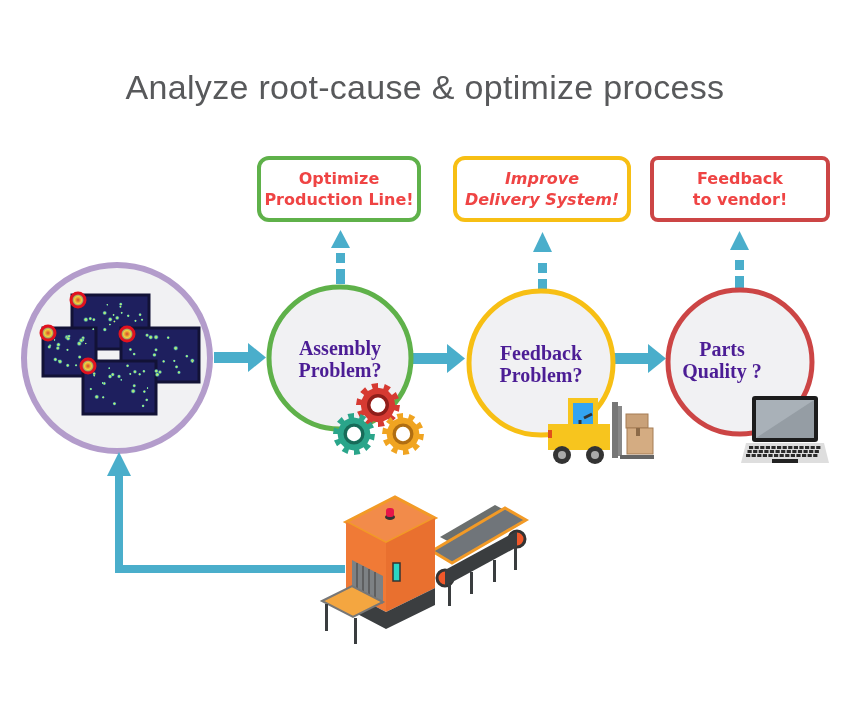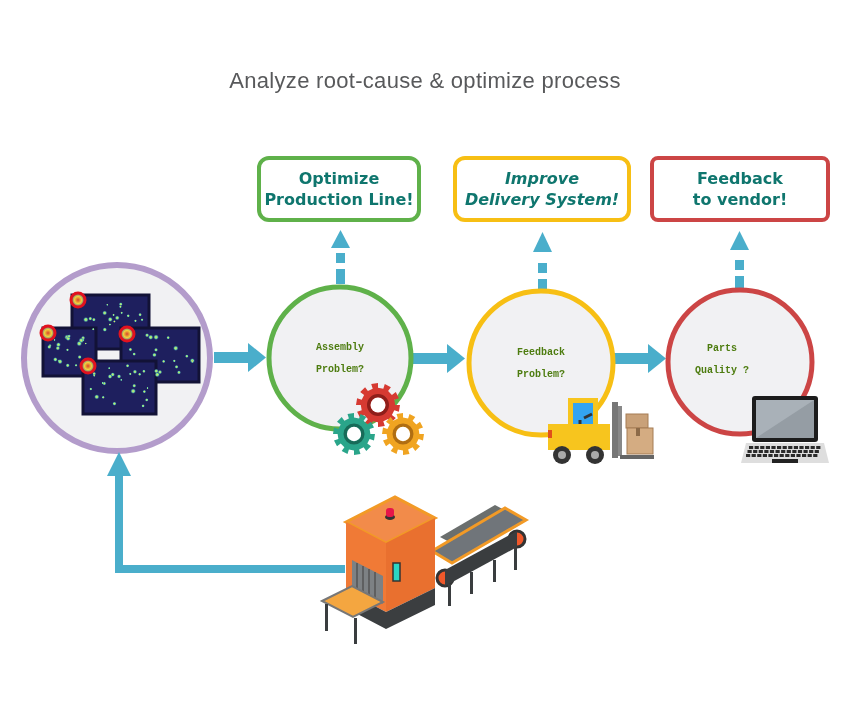--- a/index.html
+++ b/index.html
@@ -1,20 +1,20 @@
 <!DOCTYPE html>
 <html><head>
 <meta charset="utf-8">
 <style>
   html, body { margin:0; padding:0; background:#ffffff; }
   body { width:850px; height:722px; position:relative; overflow:hidden; font-family:"DejaVu Sans", sans-serif; }
-  .title { position:absolute; left:0; width:850px; top:68px; text-align:center; font-family:"Liberation Sans", sans-serif; font-size:22px; color:#58595b; letter-spacing:0.3px; }
+  .title { position:absolute; left:0; width:850px; top:68px; text-align:center; font-family:"Liberation Sans", sans-serif; font-size:34px; color:#58595b; letter-spacing:0.3px; }
   svg.main { position:absolute; left:0; top:0; }
-  .actbox { position:absolute; width:164px; height:66px; border:4px solid; border-radius:12px; background:#fff; box-sizing:border-box; display:flex; align-items:center; justify-content:center; text-align:center; font-family:"DejaVu Sans", sans-serif; font-weight:bold; font-size:16px; line-height:21px; color:#0f766e; white-space:pre-line; }
-  .ctext { position:absolute; text-align:center; font-family:Liberation Mono, monospace; font-weight:bold; font-size:10px; line-height:22px; color:#4d7c0f; white-space:pre-line; }
+  .actbox { position:absolute; width:164px; height:66px; border:4px solid; border-radius:12px; background:#fff; box-sizing:border-box; display:flex; align-items:center; justify-content:center; text-align:center; font-family:"DejaVu Sans", sans-serif; font-weight:bold; font-size:16px; line-height:21px; color:#ef4444; white-space:pre-line; }
+  .ctext { position:absolute; text-align:center; font-family:Liberation Serif, serif; font-weight:bold; font-size:20px; line-height:22px; color:#4c1d95; white-space:pre-line; }
 </style>
 </head>
 <body>
 
 <div class="title">Analyze root-cause &amp; optimize process</div>
 
 <svg class="main" width="850" height="722" viewBox="0 0 850 722">
   <defs>
     <radialGradient id="spot" cx="50%" cy="50%" r="50%">
       <stop offset="0%" stop-color="#f7e84a"></stop>

